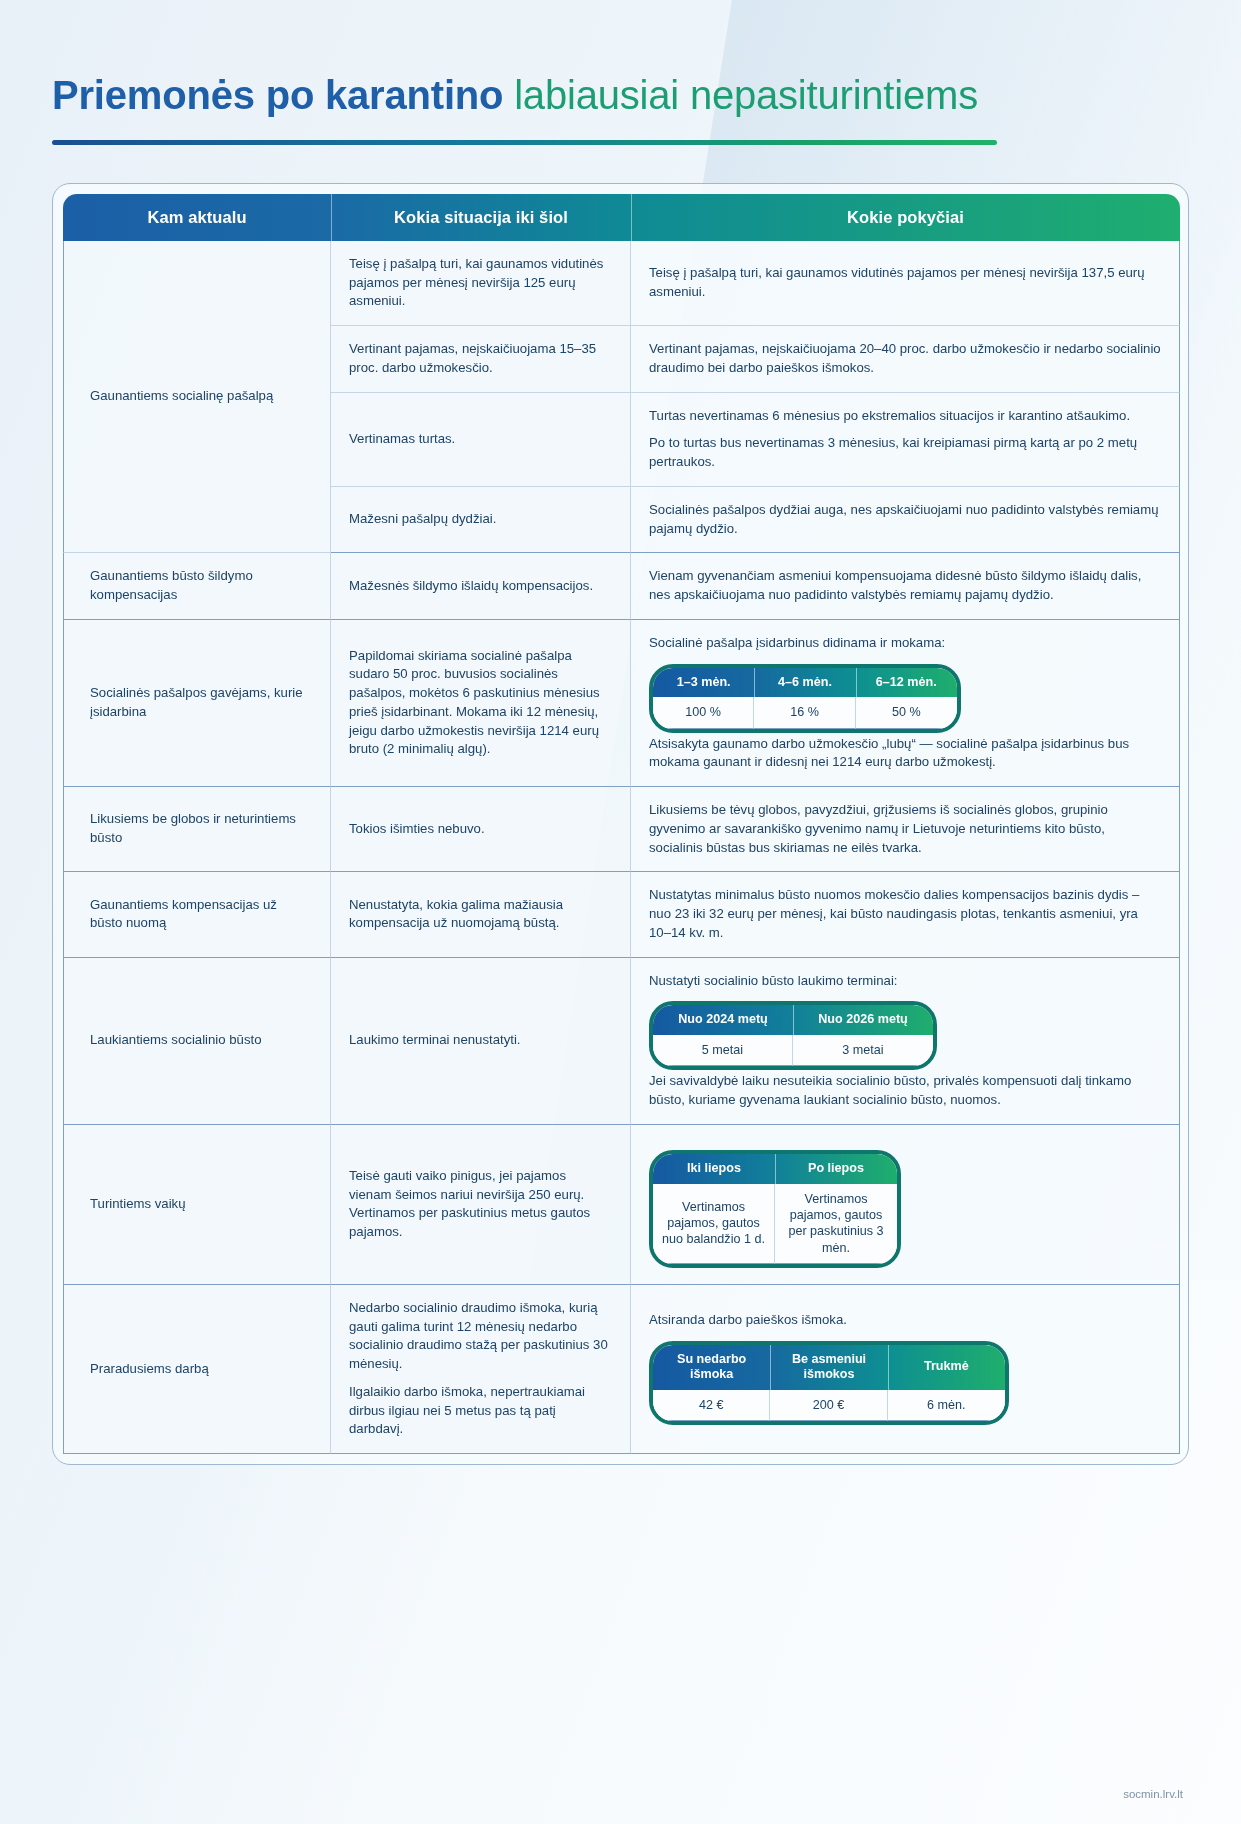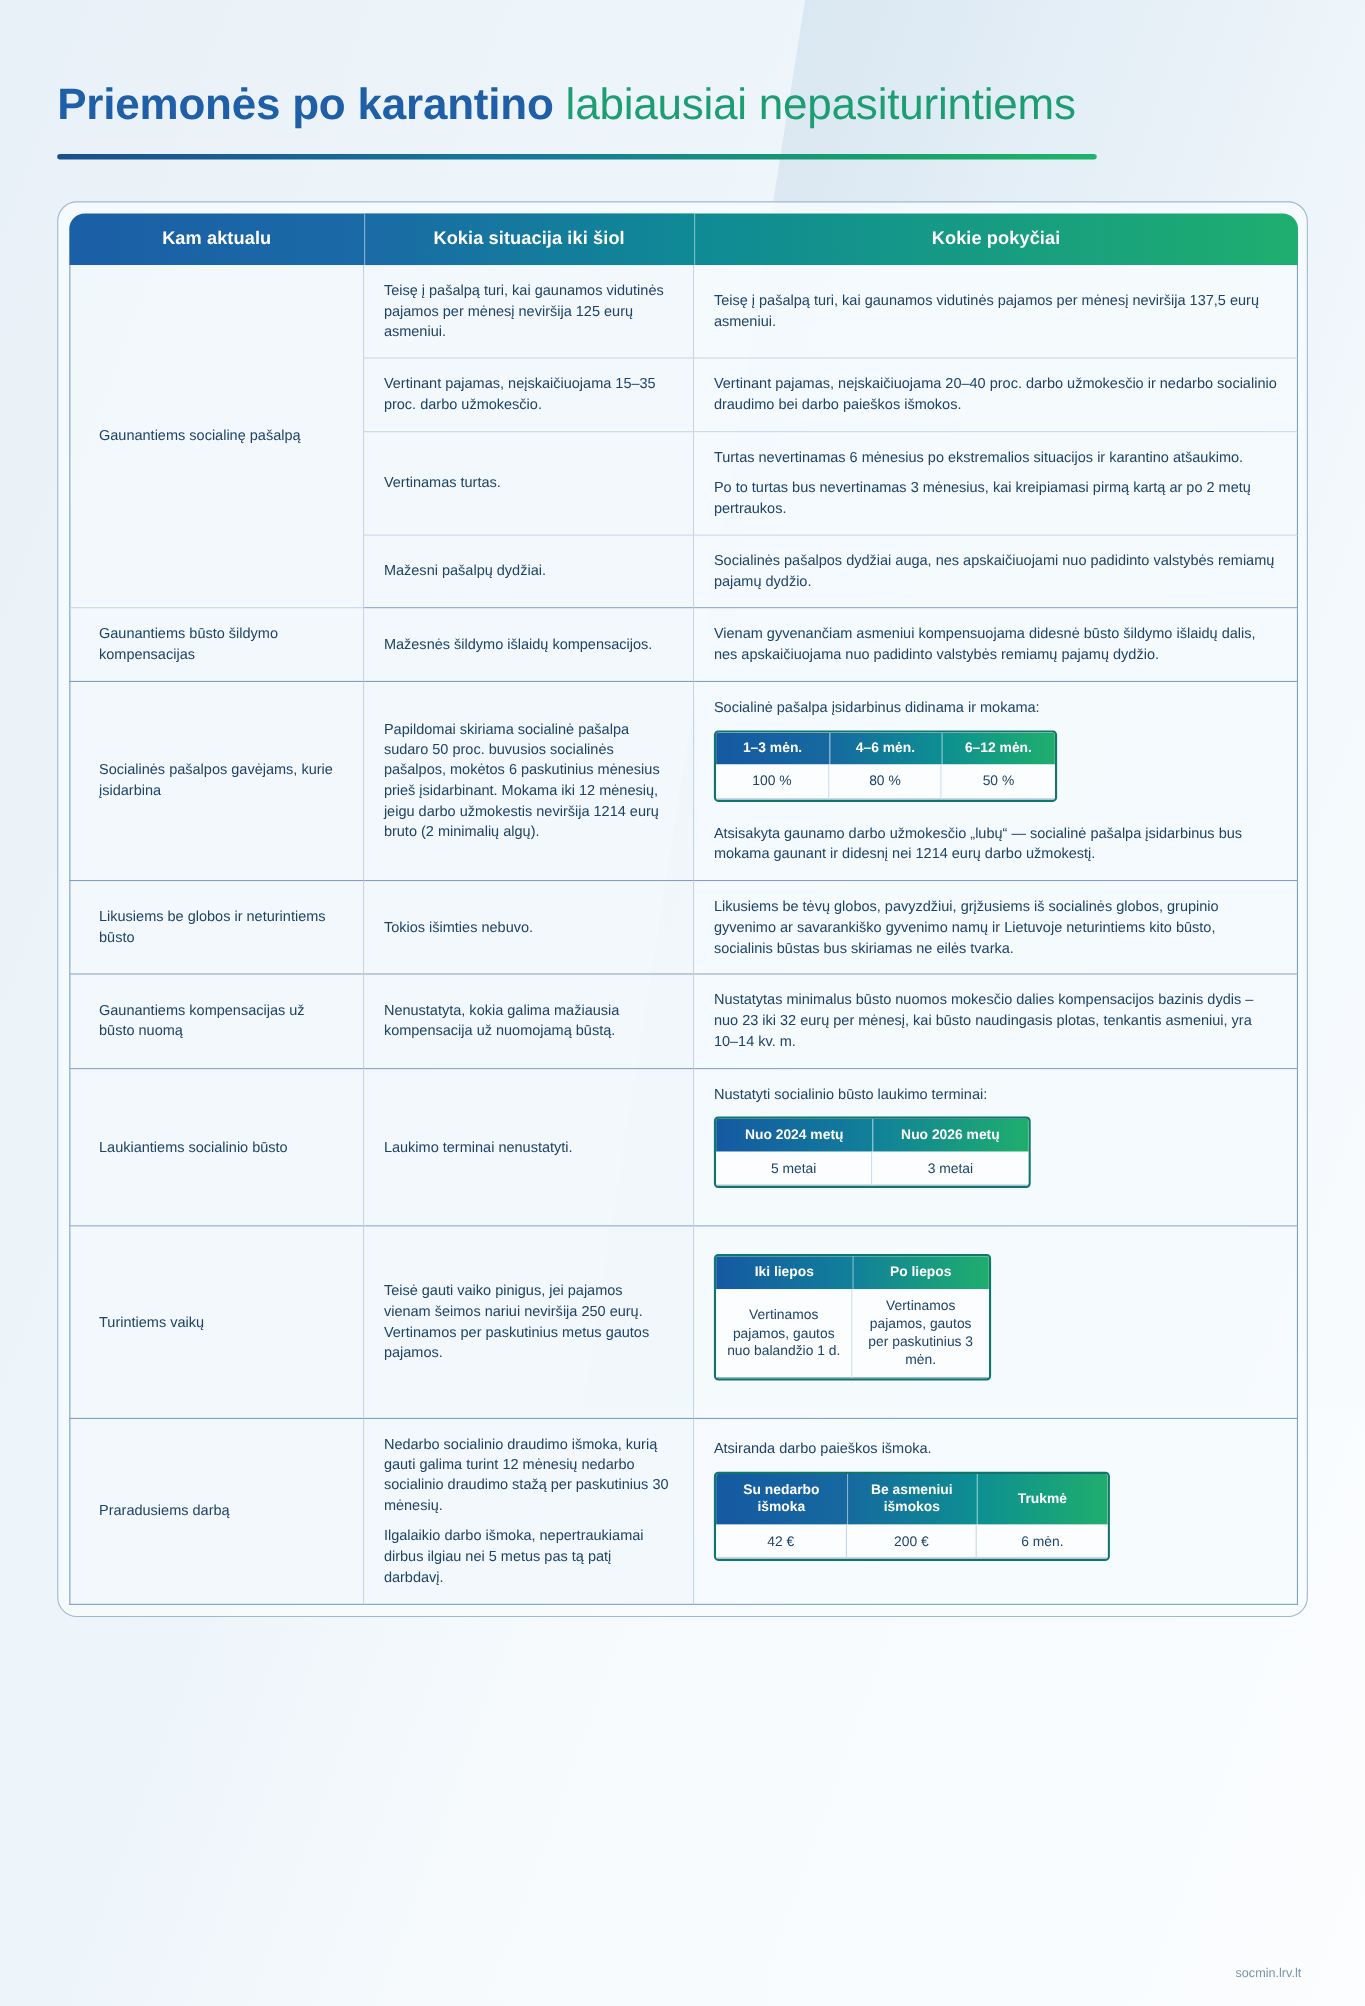--- a/index.html
+++ b/index.html
@@ -121,23 +121,23 @@
   tbody tr.group-end > td { border-bottom: 1px solid #7f9fc4; }
   tbody tr:last-child > td { border-bottom: 1px solid #7f9fc4; }
   tbody td p { margin: 0 0 9px 0; }
   tbody td p:last-child { margin-bottom: 0; }
 
   
   .mini {
     border-collapse: separate;
     border-spacing: 0;
     table-layout: fixed;
-    margin: 11px 0 20px 0;
-    border: 2px solid #0f766e;
-    border-radius: 4px;
+    margin: 11px 0 2px 0;
+    border: 4px solid #0f766e;
+    border-radius: 24px;
     overflow: hidden;
     background: #ffffff;
   }
   .mini.w3 { width: 312px; }
   .mini.w2 { width: 288px; }
   .mini.w2w { width: 252px; }
   .mini.w3b { width: 360px; }
 
   .mini th {
     color: #fff;
@@ -252,21 +252,21 @@
             <p class="lead">Socialinė pašalpa įsidarbinus didinama ir mokama:</p>
             <table class="mini w3">
               <tbody>
                   <tr>
                 <th class="g3-1">1–3 mėn.</th>
                 <th class="g3-2">4–6 mėn.</th>
                 <th class="g3-3">6–12 mėn.</th>
               </tr>
               <tr>
                 <td>100 %</td>
-                <td>80 %</td>
+                <td>16 %</td>
                 <td>50 %</td>
               </tr>
             </tbody>
               </table>
             <p>Atsisakyta gaunamo darbo užmokesčio „lubų“ — socialinė pašalpa įsidarbinus bus mokama gaunant ir didesnį nei 1214 eurų darbo užmokestį.</p>
           </td>
         </tr>
 
         <tr class="group-end">
           <td class="col-a">Likusiems be globos ir neturintiems būsto</td>
@@ -294,20 +294,21 @@
                   <tr>
                 <th class="g2-1">Nuo 2024 metų</th>
                 <th class="g2-2">Nuo 2026 metų</th>
               </tr>
               <tr>
                 <td>5 metai</td>
                 <td>3 metai</td>
               </tr>
             </tbody>
               </table>
+            <p>Jei savivaldybė laiku nesuteikia socialinio būsto, privalės kompensuoti dalį tinkamo būsto, kuriame gyvenama laukiant socialinio būsto, nuomos.</p>
           </td>
         </tr>
 
         <tr class="group-end">
           <td class="col-a">Turintiems vaikų</td>
           <td>Teisė gauti vaiko pinigus, jei pajamos vienam šeimos nariui neviršija 250 eurų. Vertinamos per paskutinius metus gautos pajamos.</td>
           <td class="col-c">
             <table class="mini w2w">
               <tbody>
                   <tr>

